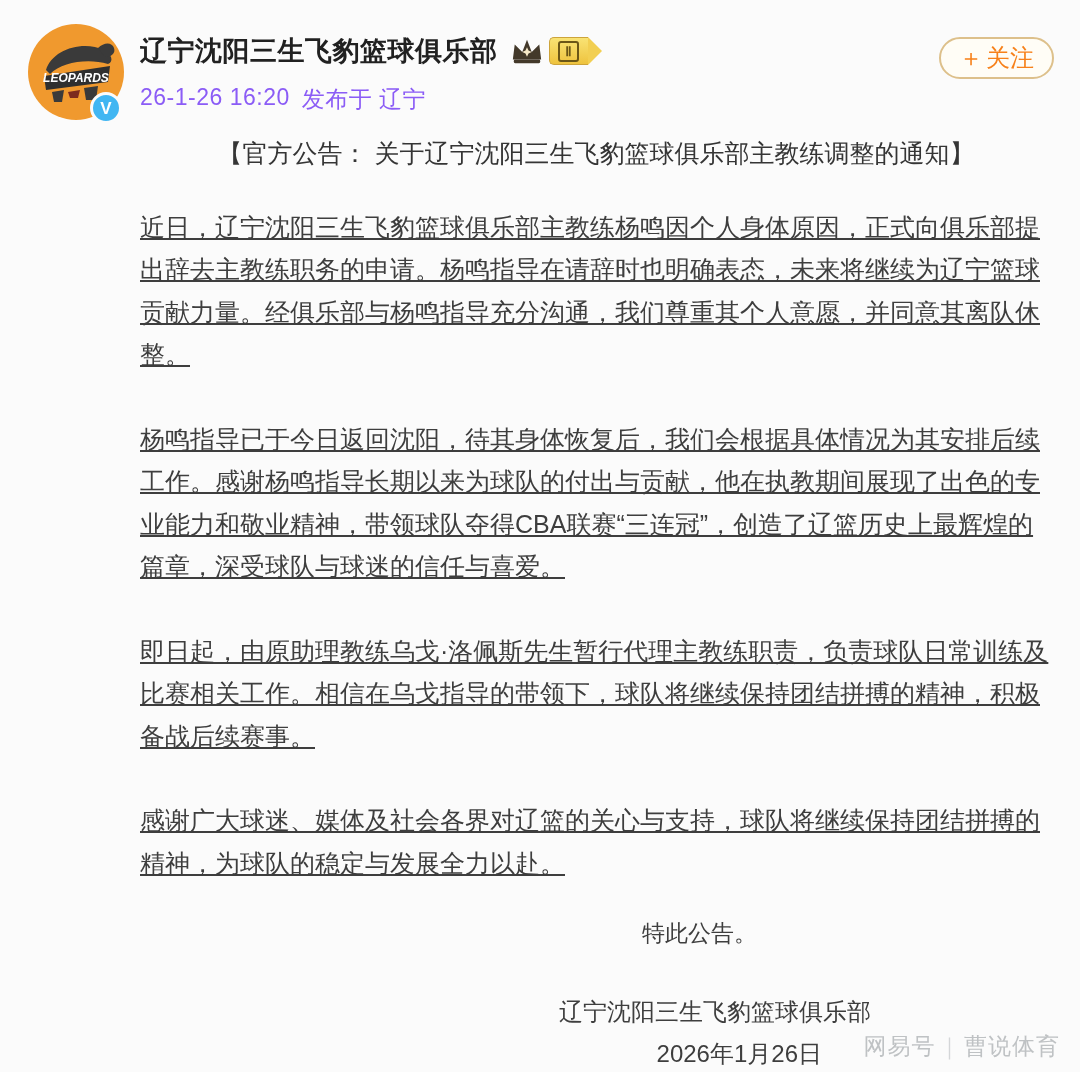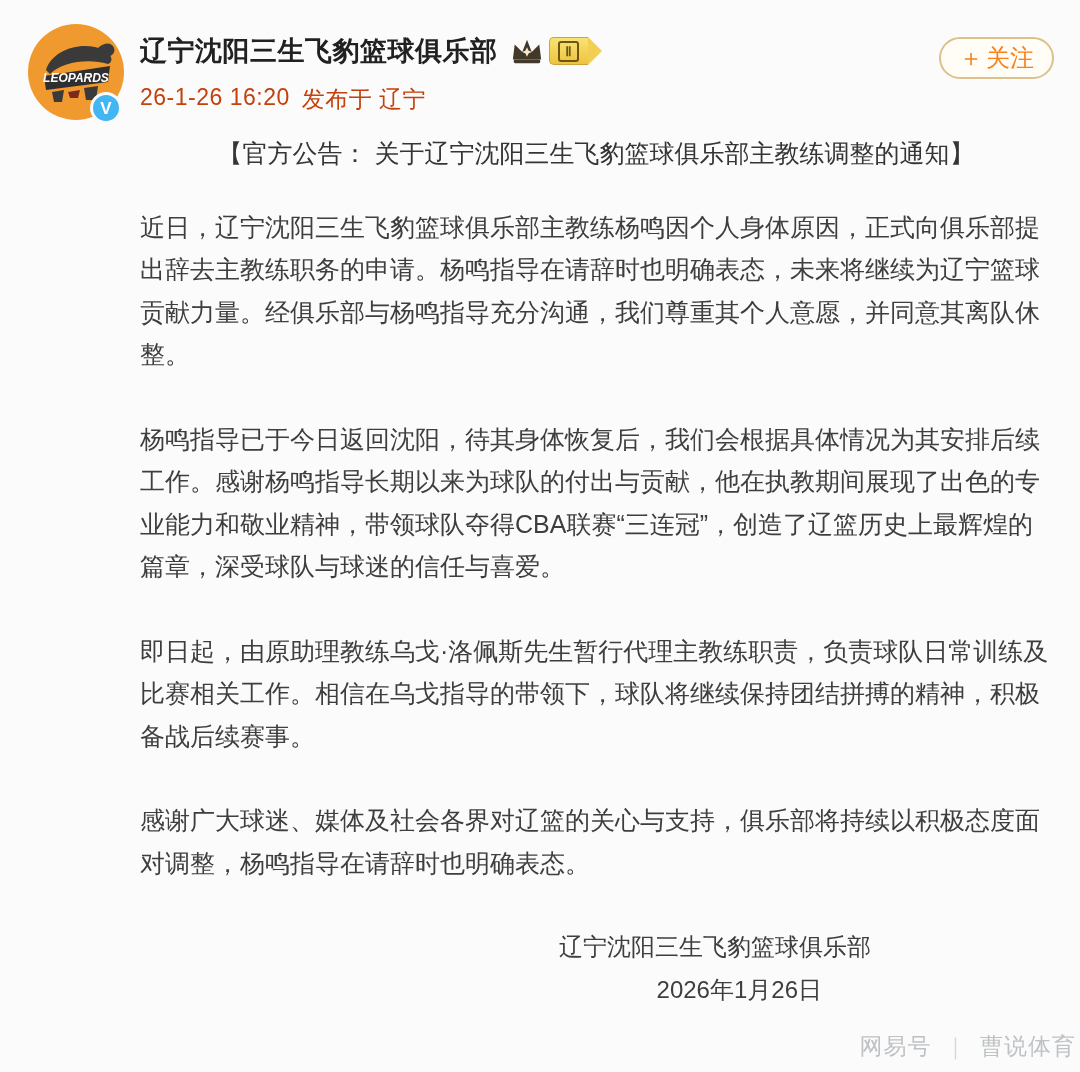--- a/index.html
+++ b/index.html
@@ -40,48 +40,48 @@
   .vip-tag::after {
     content: ""; position: absolute; left: 100%; top: -1px;
     border-top: 14px solid transparent; border-bottom: 14px solid transparent;
     border-left: 14px solid #f2cf52;
   }
   .vip-level {
     width: 17px; height: 17px; border: 2px solid #6b5616; border-radius: 3px;
     color: #6b5616; font-size: 13px; font-weight: bold;
     display: flex; align-items: center; justify-content: center; line-height: 1;
   }
-  .meta-row { margin-top: 15px; font-size: 23px; color: #c2410c; display: flex; gap: 12px; letter-spacing: 0.5px; }
+  .meta-row { margin-top: 15px; font-size: 23px; color: #8b5cf6; display: flex; gap: 12px; letter-spacing: 0.5px; }
   .follow-btn {
     position: absolute; right: 26px; top: 37px;
     height: 42px; padding: 0 18px;
     border: 2px solid #ddc08b; border-radius: 23px;
     background: #fffdf6; color: #f7811a; font-size: 24px;
     display: flex; align-items: center; gap: 3px;
     cursor: pointer; font-family: inherit;
   }
   .follow-plus { font-size: 24px; line-height: 1; }
 
   
   .content {
     margin: 12px 28px 0 140px; width: 912px;
     font-size: 25px; line-height: 42.5px; color: #3e3e3e;
   }
   .post-title { margin: 0 0 31px 0; color: #353535; text-align: center; }
-  p.para { margin: 8px 0 42px 0; }
+  p.para { margin: 8px 0 42px 0; text-decoration: underline; }
   .closing-block { line-height: 42.5px; }
   .closing-line  { text-align: right; padding-right: 295px; margin-top: -14px; font-size: 23px; }
   .signature-line{ text-align: right; padding-right: 181px; margin-top: 36px; font-size: 24px; }
   .date-line     { text-align: right; padding-right: 230px; font-size: 24px; }
 
   
   .watermark {
-    position: absolute; right: 4px; bottom: 10px;
+    position: absolute; right: 20px; bottom: 10px;
     font-size: 23px; color: #bfc2c4; letter-spacing: 1px;
-    display: flex; align-items: center; gap: 13px;
+    display: flex; align-items: center; gap: 3px;
   }
   .watermark .divider { color: #d4d6d8; font-size: 22px; }
 </style>
 </head>
 <body>
 
 <div class="page">
 
   <div class="header">
 
@@ -123,23 +123,24 @@
       <span>关注</span>
     </button>
   </div>
 
   <div class="content">
     <p class="post-title">【官方公告： 关于辽宁沈阳三生飞豹篮球俱乐部主教练调整的通知】</p>
 
     <p class="para">近日，辽宁沈阳三生飞豹篮球俱乐部主教练杨鸣因个人身体原因，正式向俱乐部提出辞去主教练职务的申请。杨鸣指导在请辞时也明确表态，未来将继续为辽宁篮球贡献力量。经俱乐部与杨鸣指导充分沟通，我们尊重其个人意愿，并同意其离队休整。</p>
     <p class="para">杨鸣指导已于今日返回沈阳，待其身体恢复后，我们会根据具体情况为其安排后续工作。感谢杨鸣指导长期以来为球队的付出与贡献，他在执教期间展现了出色的专业能力和敬业精神，带领球队夺得CBA联赛“三连冠”，创造了辽篮历史上最辉煌的篇章，深受球队与球迷的信任与喜爱。</p>
     <p class="para">即日起，由原助理教练乌戈·洛佩斯先生暂行代理主教练职责，负责球队日常训练及比赛相关工作。相信在乌戈指导的带领下，球队将继续保持团结拼搏的精神，积极备战后续赛事。</p>
-    <p class="para">感谢广大球迷、媒体及社会各界对辽篮的关心与支持，俱乐部将持续以积极态度面对调整，杨鸣指导在请辞时也明确表态。</p>
+    <p class="para">感谢广大球迷、媒体及社会各界对辽篮的关心与支持，球队将继续保持团结拼搏的精神，为球队的稳定与发展全力以赴。</p>
 
     <div class="closing-block">
+      <div class="closing-line">特此公告。</div>
       <div class="signature-line">辽宁沈阳三生飞豹篮球俱乐部</div>
       <div class="date-line">2026年1月26日</div>
     </div>
   </div>
 
   <div class="watermark">
     <span>网易号</span>
     <span class="divider">｜</span>
     <span>曹说体育</span>
   </div>

